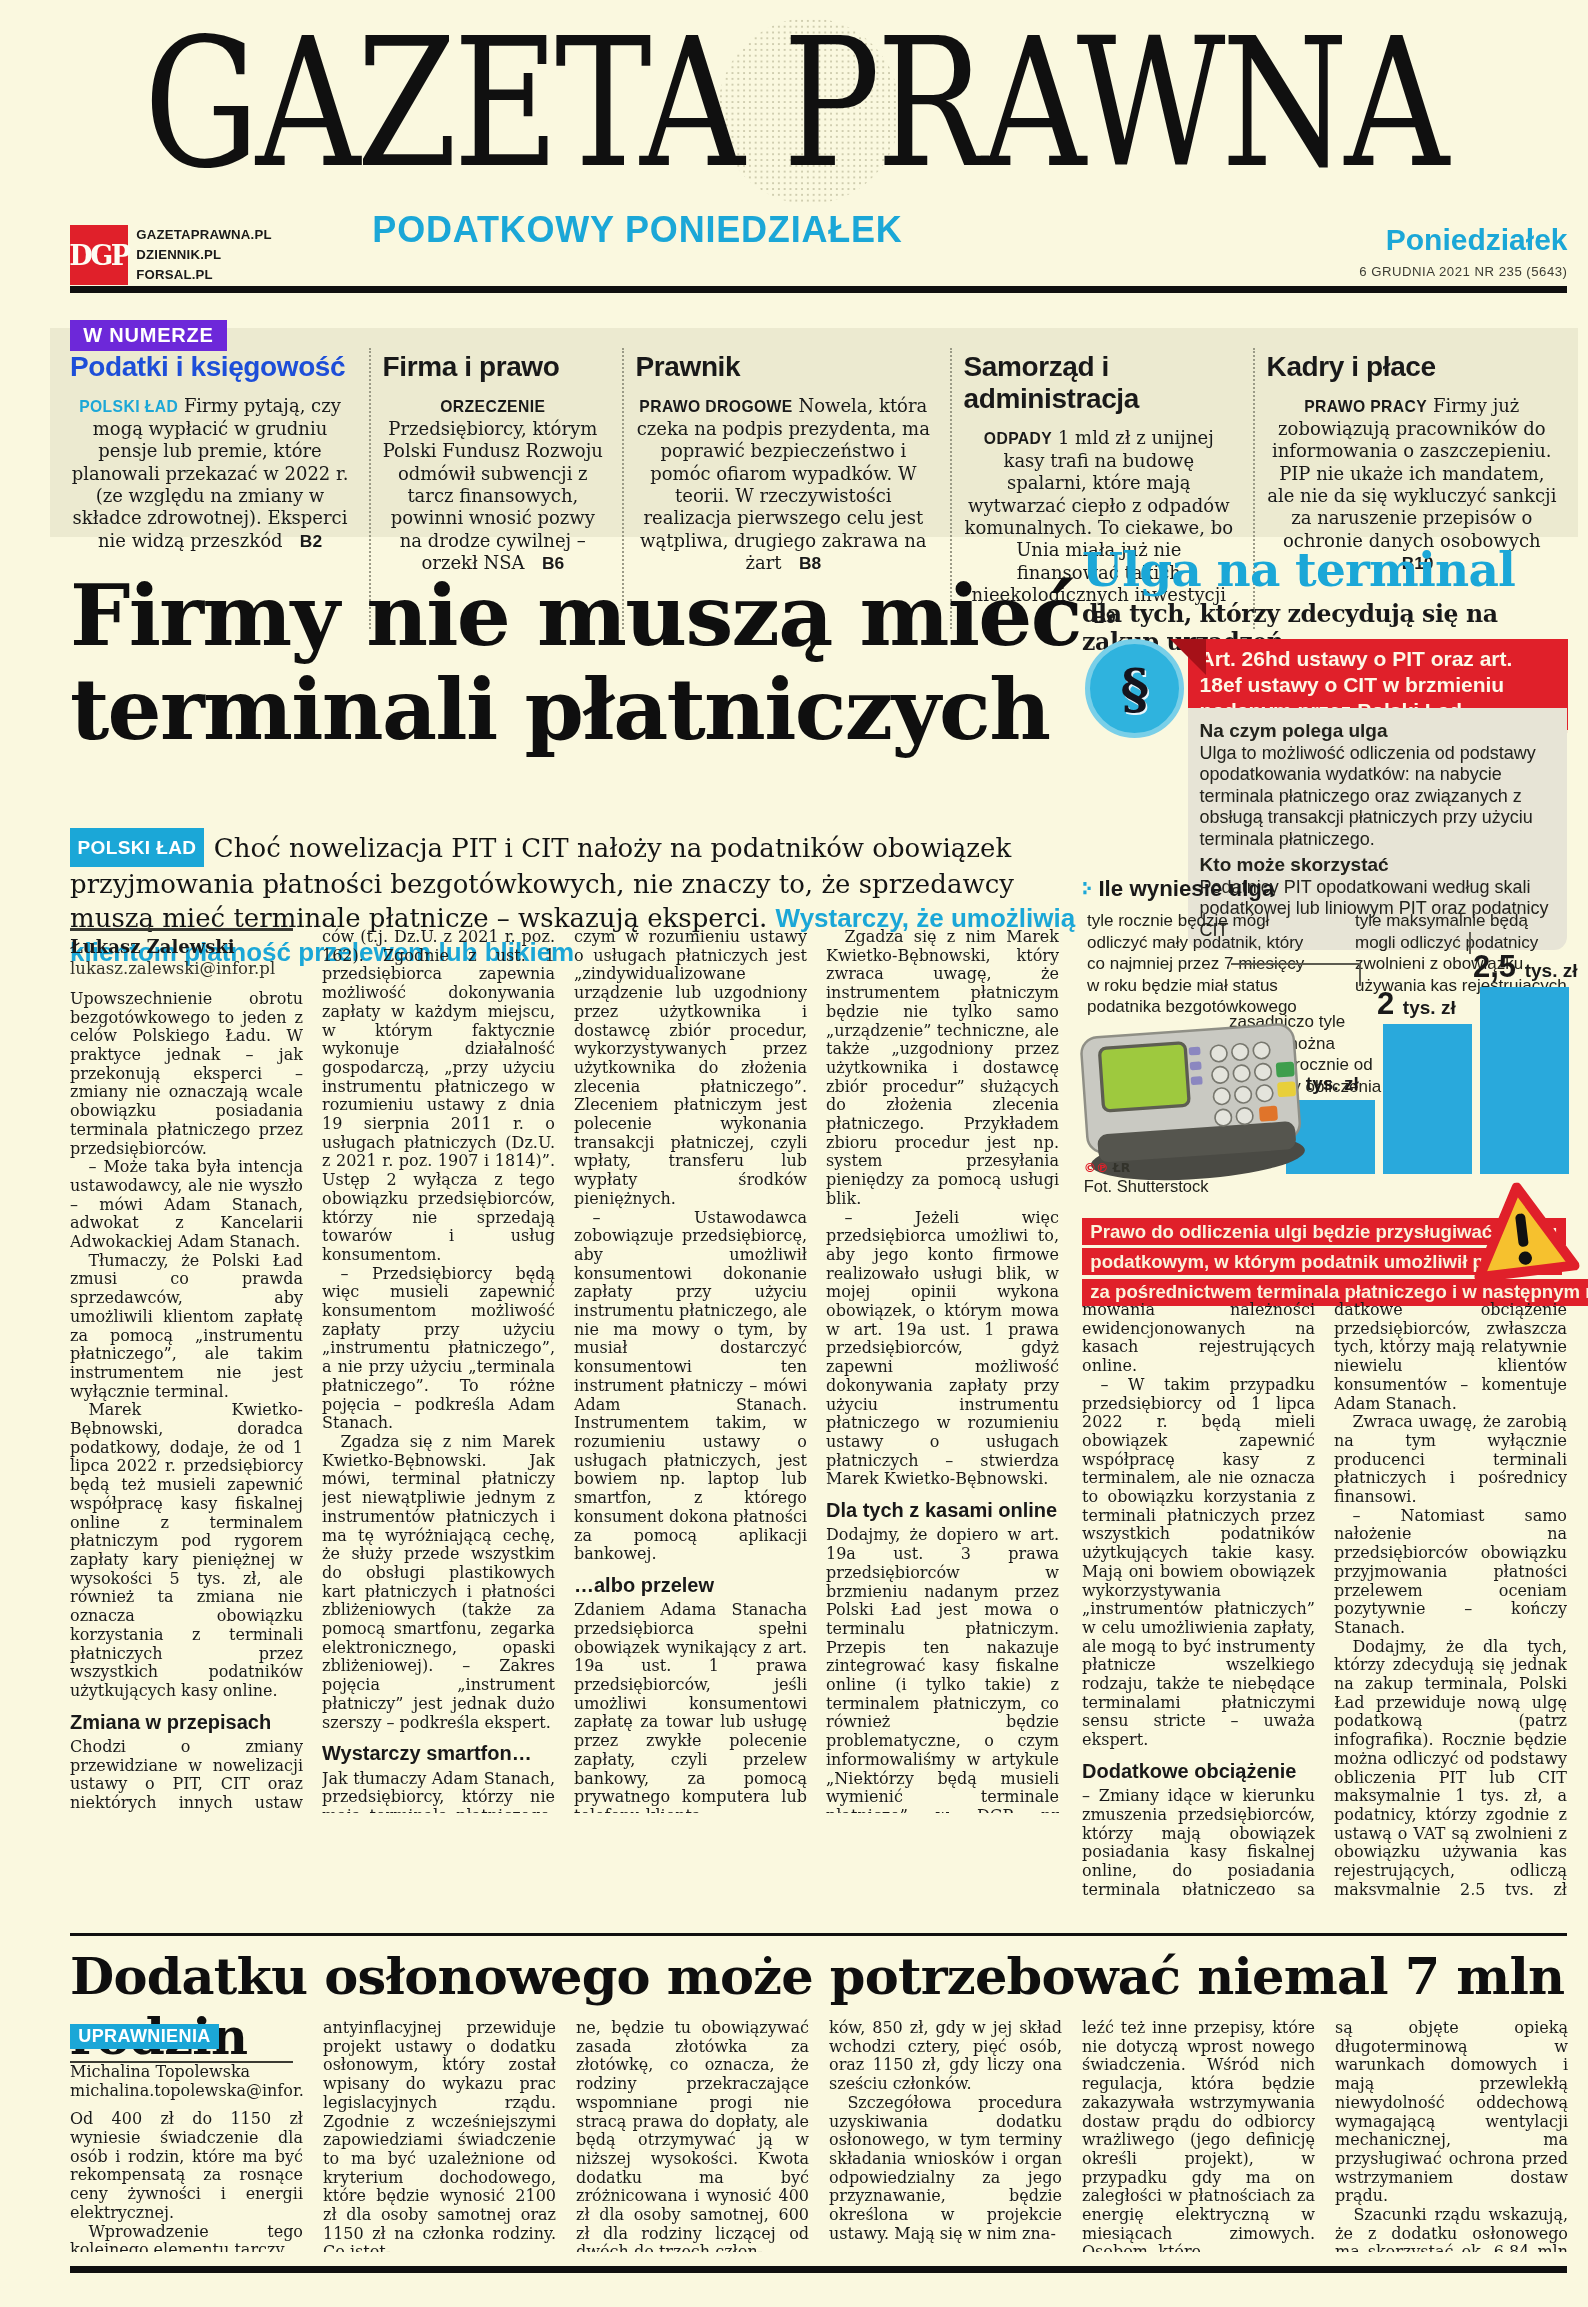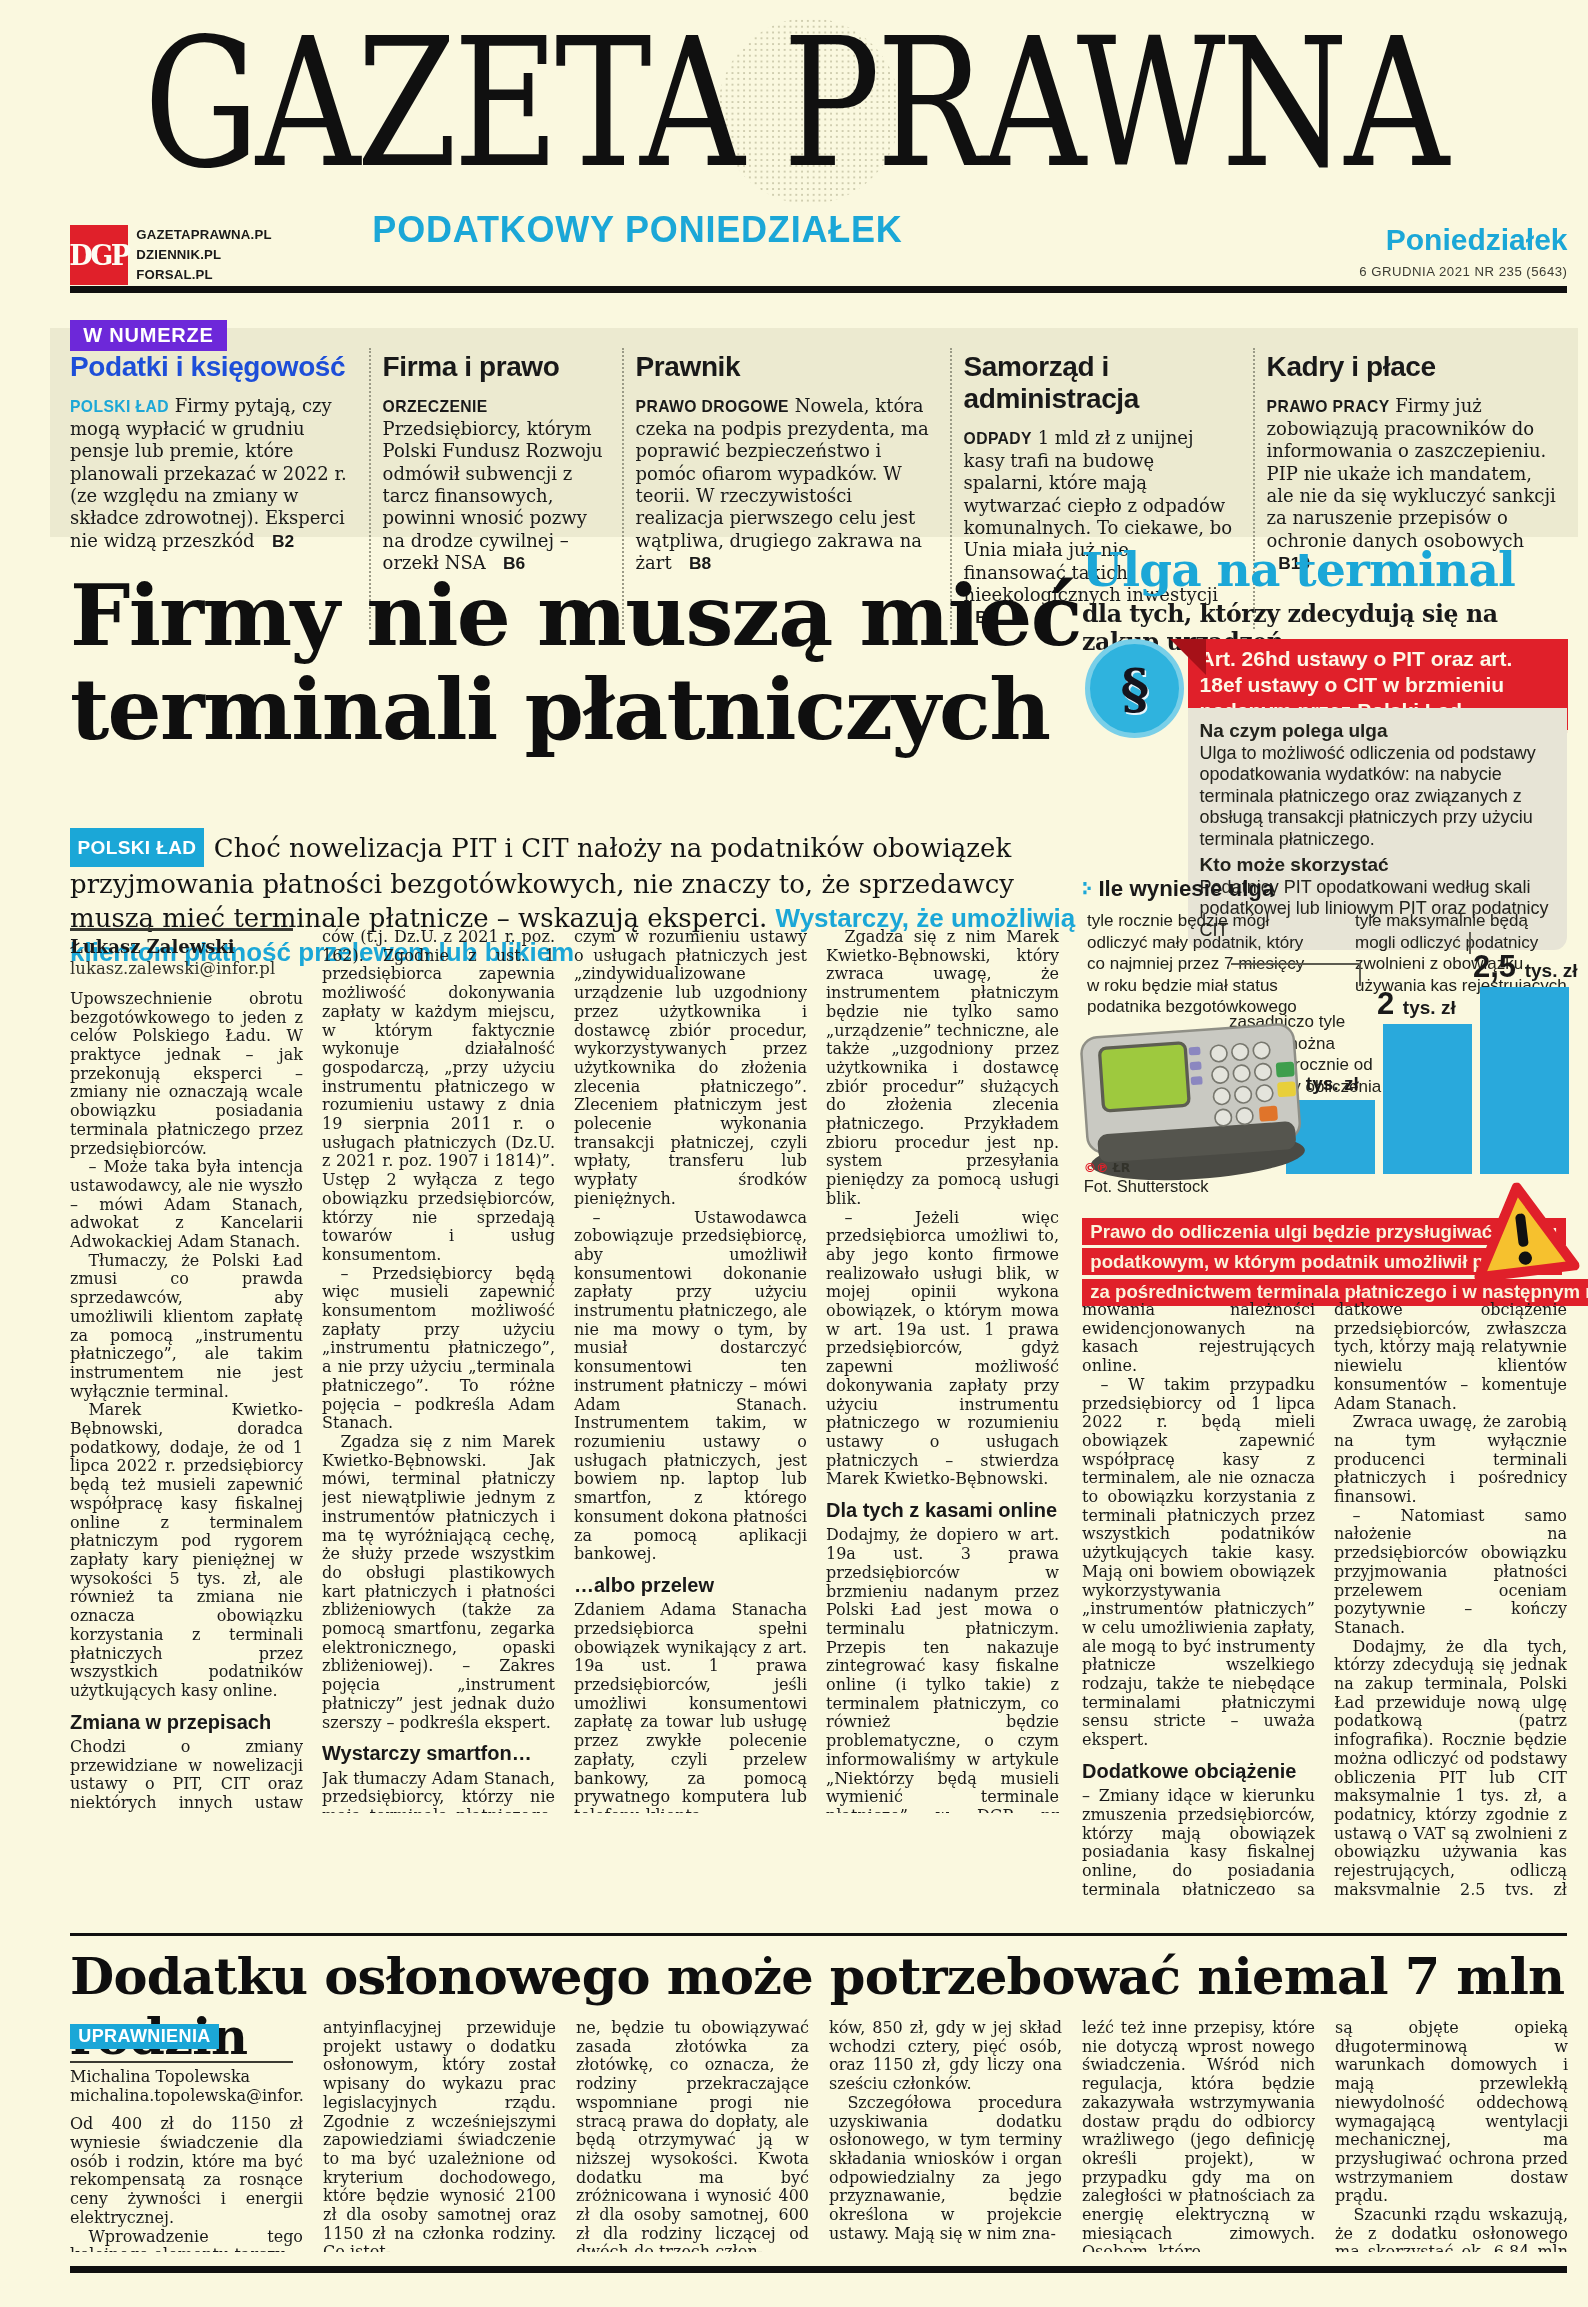--- a/index.html
+++ b/index.html
@@ -26,21 +26,21 @@
   
   .wn-strip{position:absolute;left:50px;top:328px;width:1528px;height:209px;background:#ECEAD0;}
   .wn-badge{position:absolute;left:70px;top:303px;background:#6d28d9;color:#fff;font-weight:bold;font-size:20px;
     padding:4.1px 13.2px;letter-spacing:0.8px;margin-top:17px;}
   .wn-grid{position:absolute;left:70px;top:348px;width:1498px;display:grid;
     grid-template-columns:290px 244px 319px 294px 314px;column-gap:9px;}
   .wn-sec{padding:0 10px 0 0;}
   .wn-sec + .wn-sec{border-left:2.5px dotted #9a9a86;padding-left:11.6px;}
   .wn-title{font-size:28px;font-weight:bold;letter-spacing:-0.4px;margin:3.3px 0 11.6px;}
   .wn-title.cyan{color:#1d4ed8;}
-  .wn-body{font-family:"DejaVu Serif",serif;font-size:18px;line-height:22.3px;position:relative;}
+  .wn-body{font-family:"DejaVu Serif",serif;font-size:18px;line-height:22.3px;position:relative;text-align:center;}
   .kick{font-weight:bold;font-family:"Liberation Sans",sans-serif;font-size:15.7px;letter-spacing:0.4px;}
   .kick.cyan{color:#1BA7D7;}
   .pref{font-family:"Liberation Sans",sans-serif;font-weight:bold;font-size:17.4px;margin-left:11.6px;}
 
   
   .headline{position:absolute;left:70px;top:569px;width:1026px;font-family:"DejaVu Serif",serif;
     font-size:85px;line-height:1.1;font-weight:600;letter-spacing:-1.7px;color:#0f0f0f;}
   .lead{position:absolute;left:70px;top:828px;width:1034px;font-family:"DejaVu Serif",serif;
     font-size:26px;line-height:34px;color:#141414;}
   .badge{display:inline-block;background:#1BA7D7;color:#fff;font-family:"Liberation Sans",sans-serif;
@@ -92,21 +92,21 @@
   .wtri{position:absolute;right:-5px;top:-36px;transform:rotate(-7deg);}
   .terminal{position:absolute;left:-11.6px;top:473px;transform:rotate(-4deg);}
 
   
   .rule-mid{position:absolute;left:70px;top:1933px;width:1497px;height:3.3px;background:#101010;}
   .b-headline{position:absolute;left:70px;top:1946px;width:1498px;font-family:"DejaVu Serif",serif;
     font-weight:bold;font-size:51px;letter-spacing:-0.8px;color:#0f0f0f;}
   .bottom-cols{left:70px;top:2019px;width:1498px;height:233px;justify-content:space-between;gap:0;}
   .b-badge{display:inline-block;background:#1BA7D7;color:#fff;font-weight:bold;font-size:18px;
     padding:3.3px 8.3px;font-family:"Liberation Sans",sans-serif;margin:5px 0 11.6px;letter-spacing:0.4px;}
-  .byline2{border-top:2.5px solid #3a3a32;padding-top:5px;width:223px;margin-bottom:10px;}
+  .byline2{border-top:2.5px solid #3a3a32;width:223px;margin-bottom:10px;}
   .rule-bottom{position:absolute;left:70px;top:2266px;width:1497px;height:7.4px;background:#101010;}
 </style>
 </head>
 <body>
 
 <div id="page">
 
   <div class="globe"></div>
   <div class="masthead">GAZETA PRAWNA</div>
   <div class="subtitle">PODATKOWY PONIEDZIAŁEK</div>

